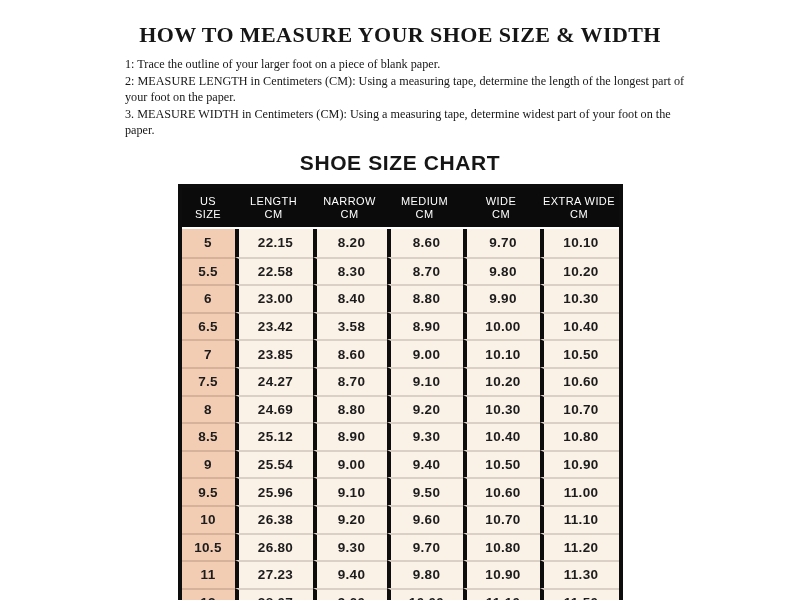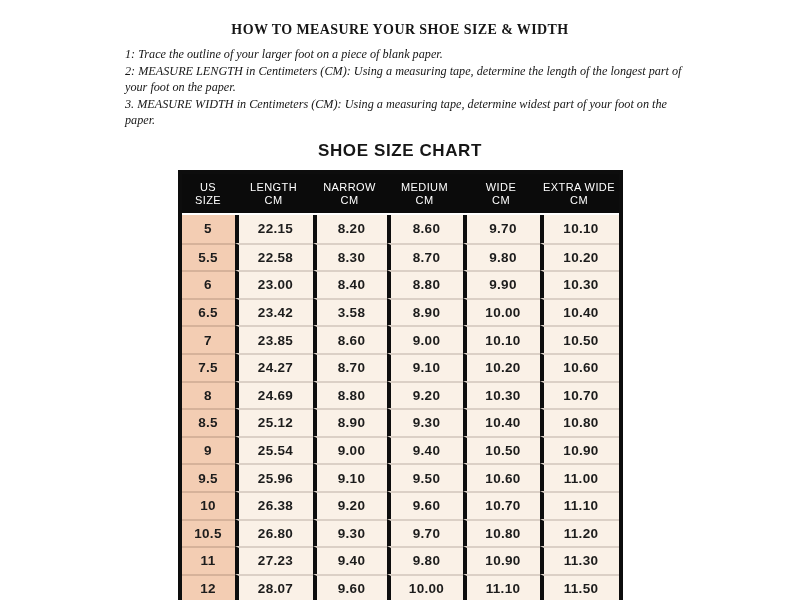--- a/index.html
+++ b/index.html
@@ -13,41 +13,40 @@
     height: 600px;
     background: #ffffff;
     overflow: hidden;
     font-family: "Liberation Serif", serif;
     color: #1a1a1a;
   }
   .page-title {
     margin: 22px 0 8px 0;
     text-align: center;
     font-family: "Liberation Serif", serif;
-    font-size: 14px;
+    font-size: 22px;
     font-weight: 700;
     letter-spacing: 0.4px;
     color: #161616;
   }
   .instructions {
     margin: 0 auto 0 125px;
     width: 562px;
     font-size: 12.2px;
     line-height: 16px;
     color: #161616;
   }
   .instructions p {
     margin: 0 0 1px 0;
-    font-style: italic;
   }
   .chart-title {
     margin: 13px 0 9px 0;
     text-align: center;
     font-family: "Liberation Sans", sans-serif;
-    font-size: 17px;
+    font-size: 21px;
     font-weight: 600;
     letter-spacing: 0.6px;
     color: #161616;
   }
   .table-frame {
     width: 445px;
     margin: 0 auto;
     border: 4px solid var(--border-color, #0d0d0d);
     box-sizing: border-box;
   }

